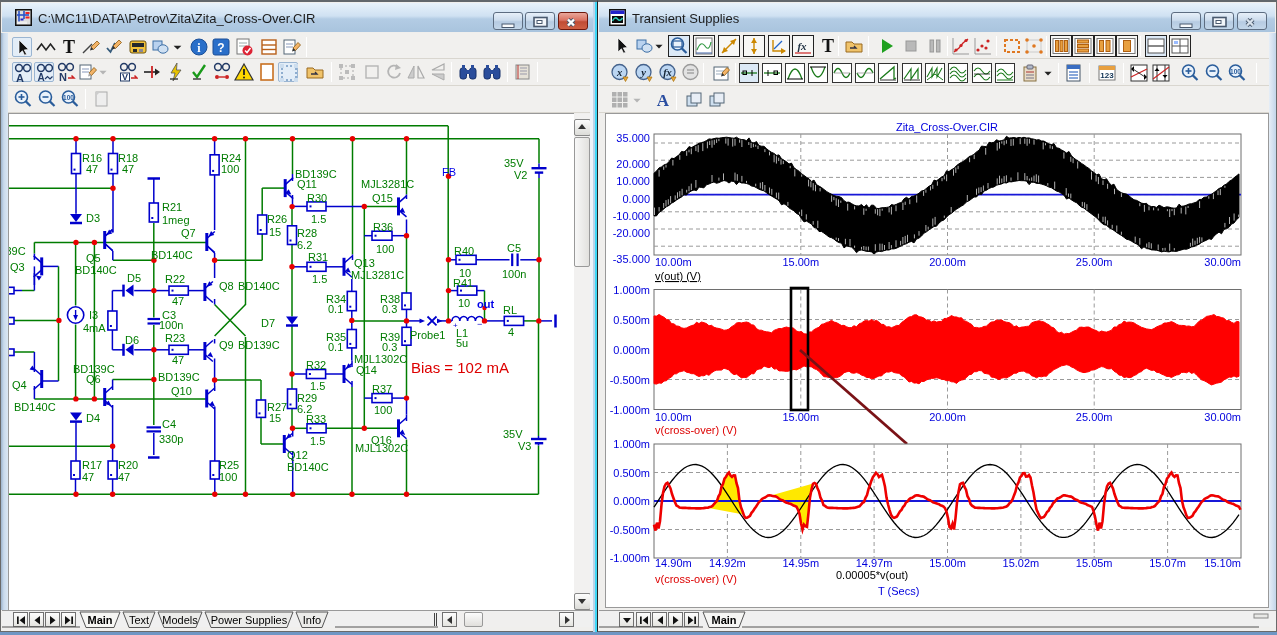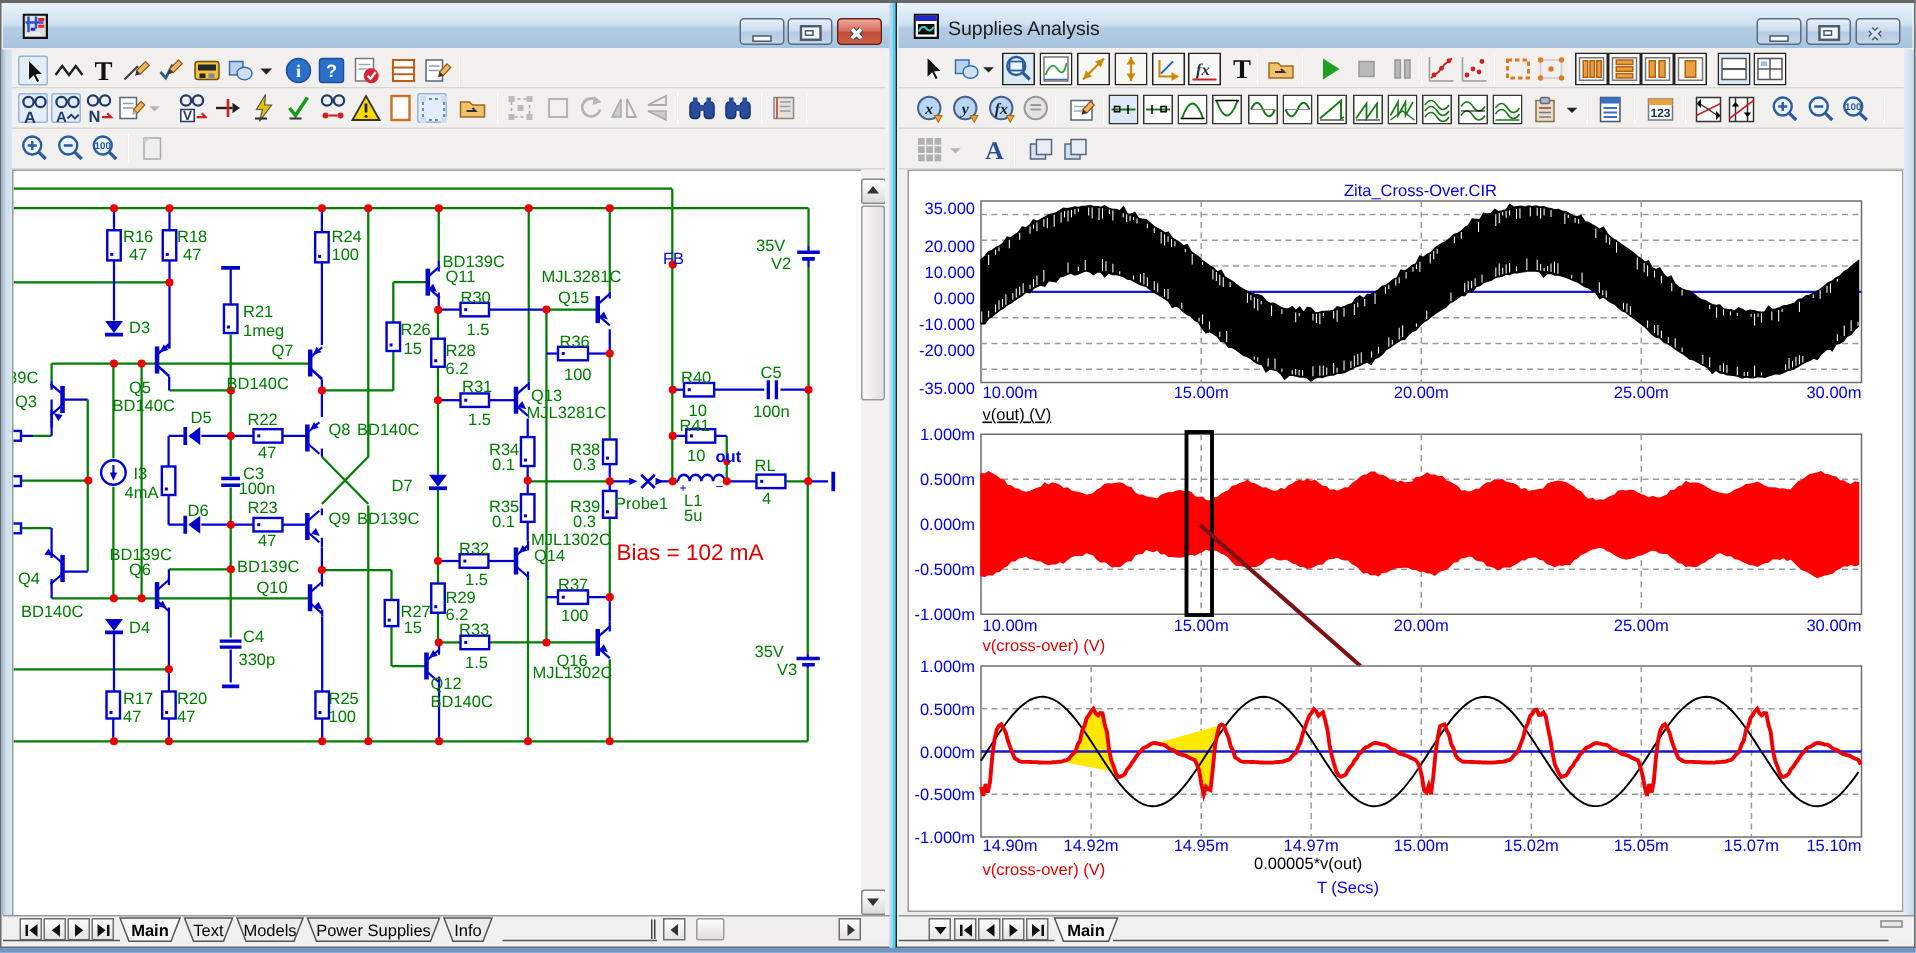--- a/index.html
+++ b/index.html
@@ -23,20 +23,21 @@
           <rect width="17" height="17" fill="#111"></rect>
           <rect x="1.5" y="1.5" width="14" height="14" fill="#ddd"></rect>
           <line x1="4" y1="2" x2="4" y2="14" stroke="#2a52c8" stroke-width="1.6"></line>
           <line x1="9" y1="2" x2="9" y2="10" stroke="#2a52c8" stroke-width="1.6"></line>
           <line x1="2" y1="6" x2="14" y2="6" stroke="#2a52c8" stroke-width="1.6"></line>
           <rect x="10.5" y="3" width="4" height="2" fill="#e22"></rect>
           <rect x="10.5" y="7.5" width="4" height="2" fill="#e22"></rect>
           <rect x="5.5" y="9.5" width="3" height="2" fill="#22c"></rect>
           <rect x="2" y="12.5" width="10" height="2.5" fill="#eee"></rect>
         </svg></div>
+      <div class="ttl">C:\MC11\DATA\Petrov\Zita\Zita_Cross-Over.CIR</div>
       <div class="wbtn" style="left:491px">
         <svg width="28" height="16">
           <rect x="8" y="11" width="12" height="3.5" fill="#f8fafc" stroke="#49596e" stroke-width="1"></rect>
         </svg>
       </div>
       <div class="wbtn" style="left:523px">
         <svg width="28" height="16">
           <rect x="8" y="4.5" width="13" height="9" fill="#f2f6fa" stroke="#49596e" stroke-width="1.6"></rect>
           <rect x="11" y="7.5" width="5" height="3" fill="#fff" stroke="#49596e"></rect>
         </svg>
@@ -764,21 +765,21 @@
   </div>
 <div class="win" style="left:597px;width:680px;height:632px;border-left:1.5px solid #222426">
     <div class="tbar">
       <div style="position:absolute;left:10px;top:6px"><svg width="17" height="17" viewBox="0 0 17 17">
           <rect width="17" height="17" fill="#111"></rect>
           <rect x="1.5" y="1.5" width="14" height="14" fill="#fff"></rect>
           <rect x="1.5" y="1.5" width="14" height="3.5" fill="#2222cc"></rect>
           <rect x="3" y="7" width="11" height="7" fill="#0a0a0a"></rect>
           <path d="M3.5,12 Q6,7 8.5,10 T13.5,9" stroke="#2ec8b8" stroke-width="1.5" fill="none"></path>
         </svg></div>
-      <div class="ttl" style="left:33px">Supplies Analysis</div>
+      <div class="ttl" style="left:33px">Transient Supplies</div>
       <div class="wbtn" style="left:572px">
         <svg width="28" height="16">
           <rect x="8" y="11" width="12" height="3.5" fill="#f8fafc" stroke="#49596e" stroke-width="1"></rect>
         </svg>
       </div>
       <div class="wbtn" style="left:605px">
         <svg width="28" height="16">
           <rect x="8" y="4.5" width="13" height="9" fill="#f2f6fa" stroke="#49596e" stroke-width="1.6"></rect>
           <rect x="11" y="7.5" width="5" height="3" fill="#fff" stroke="#49596e"></rect>
         </svg>

